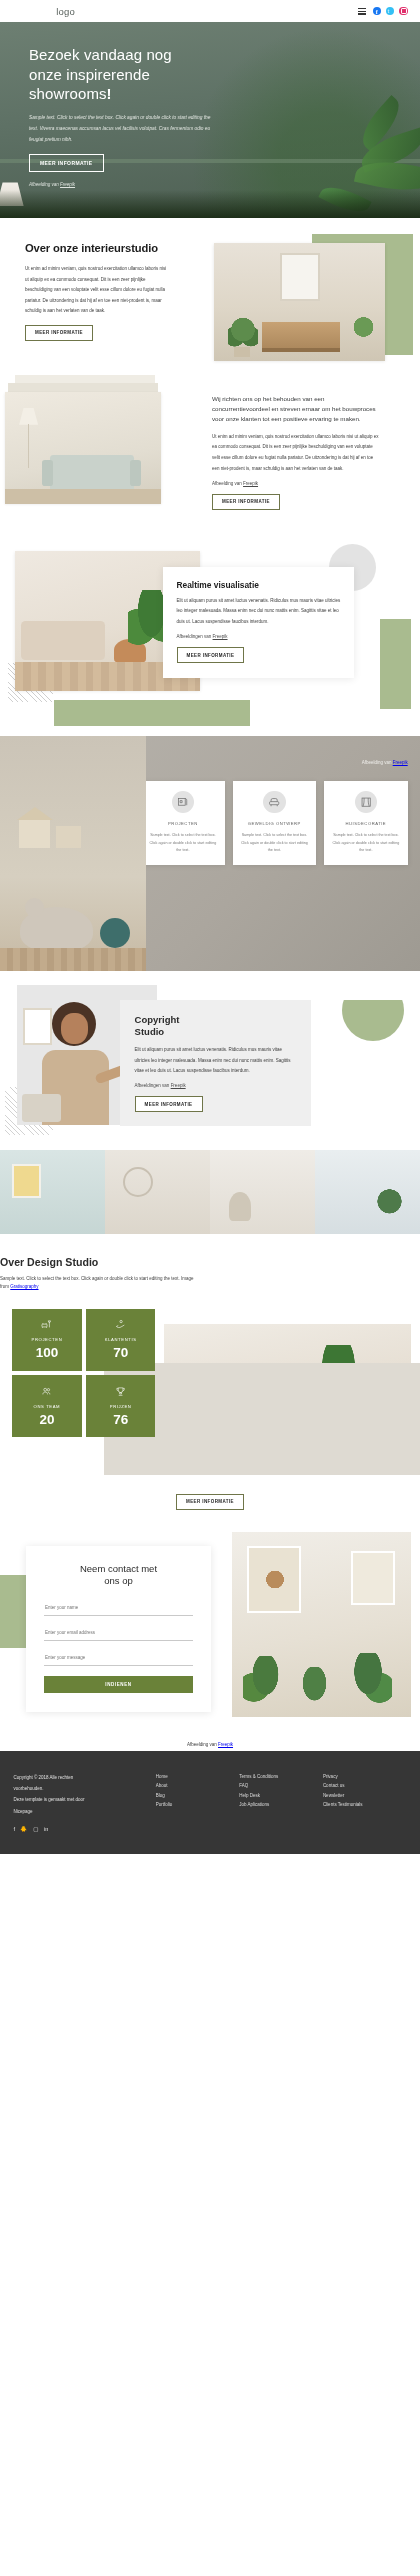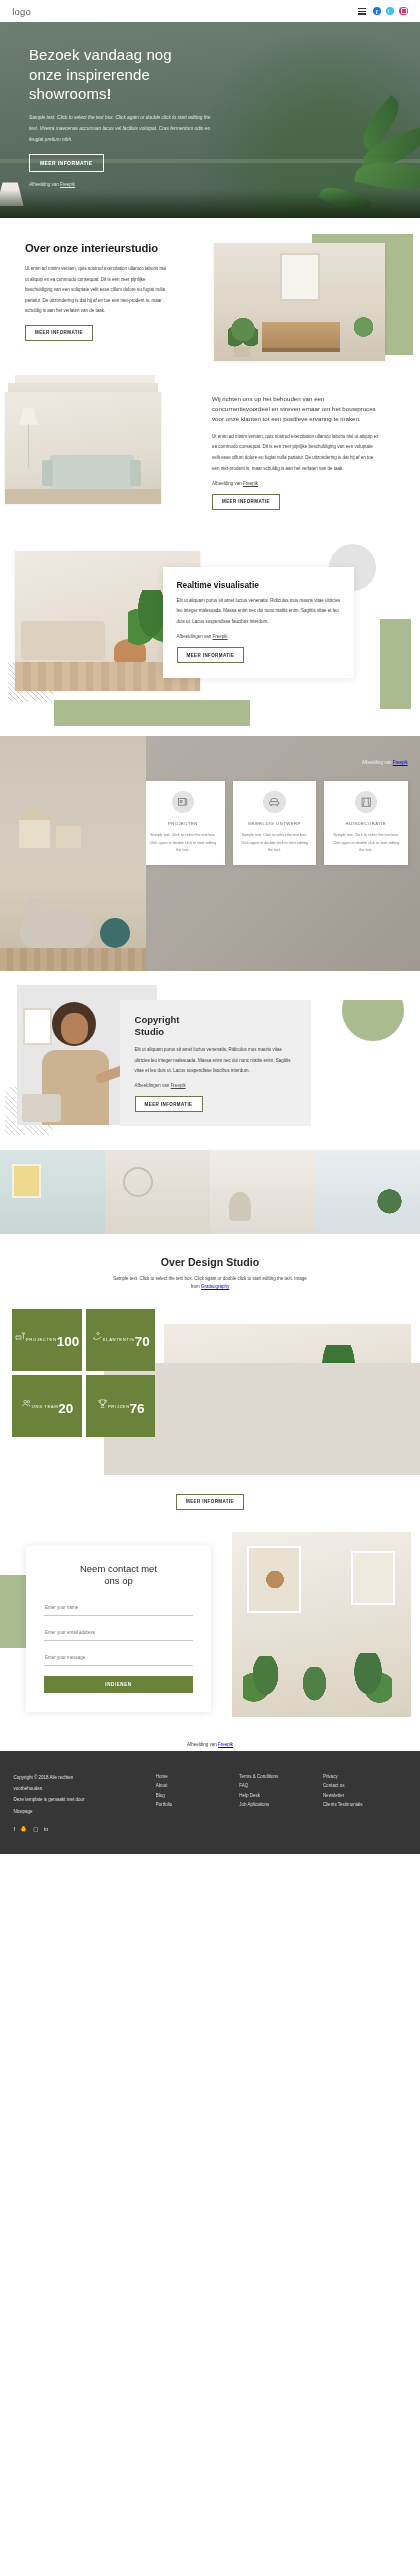--- a/index.html
+++ b/index.html
@@ -12,21 +12,21 @@
     overflow-x: hidden;
   }
   .page { width: 420px; position: relative; }
 
   
   .topbar {
     height: 22.4px; background: #fff;
     display: flex; align-items: center; justify-content: space-between;
     padding: 0 12.3px;
   }
-  .logo { font-size: 9.5px; color: #59615c; font-weight: 400; letter-spacing: 0.2px; }
+  .logo { font-size: 9.5px; color: #59615c; font-weight: 400; letter-spacing: 0.2px; margin-left: 44px; }
   .topnav { display: flex; align-items: center; gap: 5px; }
   .burger { display: flex; flex-direction: column; gap: 1.7px; cursor: pointer; margin-right: 1.1px;}
   .burger span { display:block; width: 8.4px; height: 1.1px; background: #333; }
   .sicon { width: 8.4px; height: 8.4px; border-radius: 50%; display:inline-block; position: relative;}
   .sicon.fb { background: #1877f2; }
   .sicon.fb::after { content:"f"; position:absolute; color:#fff; font-weight:bold; font-size:6.2px; left:3.1px; top:0.6px; font-family:"Liberation Serif",serif;}
   .sicon.tw { background: #34c0f5; }
   .sicon.tw::after { content:"\1D5CD"; position:absolute; color:#fff; font-size:5px; left:1.7px; top:1.1px;}
   .sicon.ig { background: #e1306c; }
   .sicon.ig::after { content:""; position:absolute; width:3.9px;height:3.9px;border:0.8px solid #fff;border-radius:1.1px; left:1.4px; top:1.4px;}
@@ -181,26 +181,26 @@
   .st1::after { content:""; position:absolute; left: 12.3px; top: 14.6px; width: 25px; height: 30px; background:#efd98f; border:2.2px solid #f3f1ea;}
   .st2 { background: linear-gradient(180deg,#eae6df,#dcd6cb); position:relative;}
   .st2::after { content:""; position:absolute; left: 18px; top: 17px; width: 26px; height: 26px; border-radius:50%; border:2.2px solid #c8c0b2;}
   .st3 { background: linear-gradient(180deg,#efece7,#e1dcd3); position:relative;}
   .st3::after { content:""; position:absolute; left: 19px; bottom: 12.3px; width: 22.4px; height: 29px; border-radius: 50% 50% 18% 18%; background:#cfc7b8;}
   .st4 { background: linear-gradient(180deg,#e9eef0,#d6dee1); position:relative;}
   .st4::after { content:""; position:absolute; right: 14.6px; bottom: 11.2px; width: 31px; height: 36px; background: radial-gradient(circle at 50% 40%, #4e7a4a 0 45%, transparent 46%);}
 
   
   .sec8 { position: relative; padding: 22.4px 0 17px 0; min-height: 280px; }
-  .sec8 .head { text-align: center; }
+  .sec8 .head { }
   .sec8 .head h2 { font-size: 10.6px; font-weight: 700; }
   .sec8 .head p { font-size: 4.5px; color:#3f3f3f; margin-top: 6.7px; line-height: 1.9; }
   .statswrap { position: relative; margin-top: 17px; height: 168px; }
   .statgrid { position:absolute; left: 12.3px; top: 0; width: 143px; display: grid; grid-template-columns: 1fr 1fr; gap: 4.5px; z-index: 3;}
-  .stat { background:#6a8239; color:#fff; height: 62px; display:flex; flex-direction:row; align-items:center; justify-content:center; }
+  .stat { background:#6a8239; color:#fff; height: 62px; display:flex; flex-direction:column; align-items:center; justify-content:center; }
   .stat .ic { margin-bottom: 4.5px; }
   .stat .lab { font-size: 4.2px; letter-spacing: 0.6px; font-weight: 400; }
   .stat .num { font-size: 13.5px; font-weight: 700; margin-top: 3.4px; }
   .sec8-photo { position:absolute; right: 9px; top: 14.6px; width: 247px; height: 140px;
      background: linear-gradient(170deg,#f0ece5 0%, #e5ddd1 55%, #d8cebd 100%); overflow:hidden;}
   .s8-floor { position:absolute; left:0; bottom:0; width:100%; height: 39px; background: repeating-linear-gradient(90deg,#c9ad8a 0 9px,#bfa17c 9px 18px);}
   .s8-chair { position:absolute; left: 50px; bottom: 31px; width: 78px; height: 45px; background:#d8cfc2; border-radius: 5.6px;}
   .s8-plant { position:absolute; right: 39px; bottom: 35px; width: 67px; height: 84px;
      background: radial-gradient(ellipse at 50% 25%, #3d7634 0 34%, transparent 35%),
                  radial-gradient(ellipse at 22% 50%, #4a8840 0 30%, transparent 31%),

